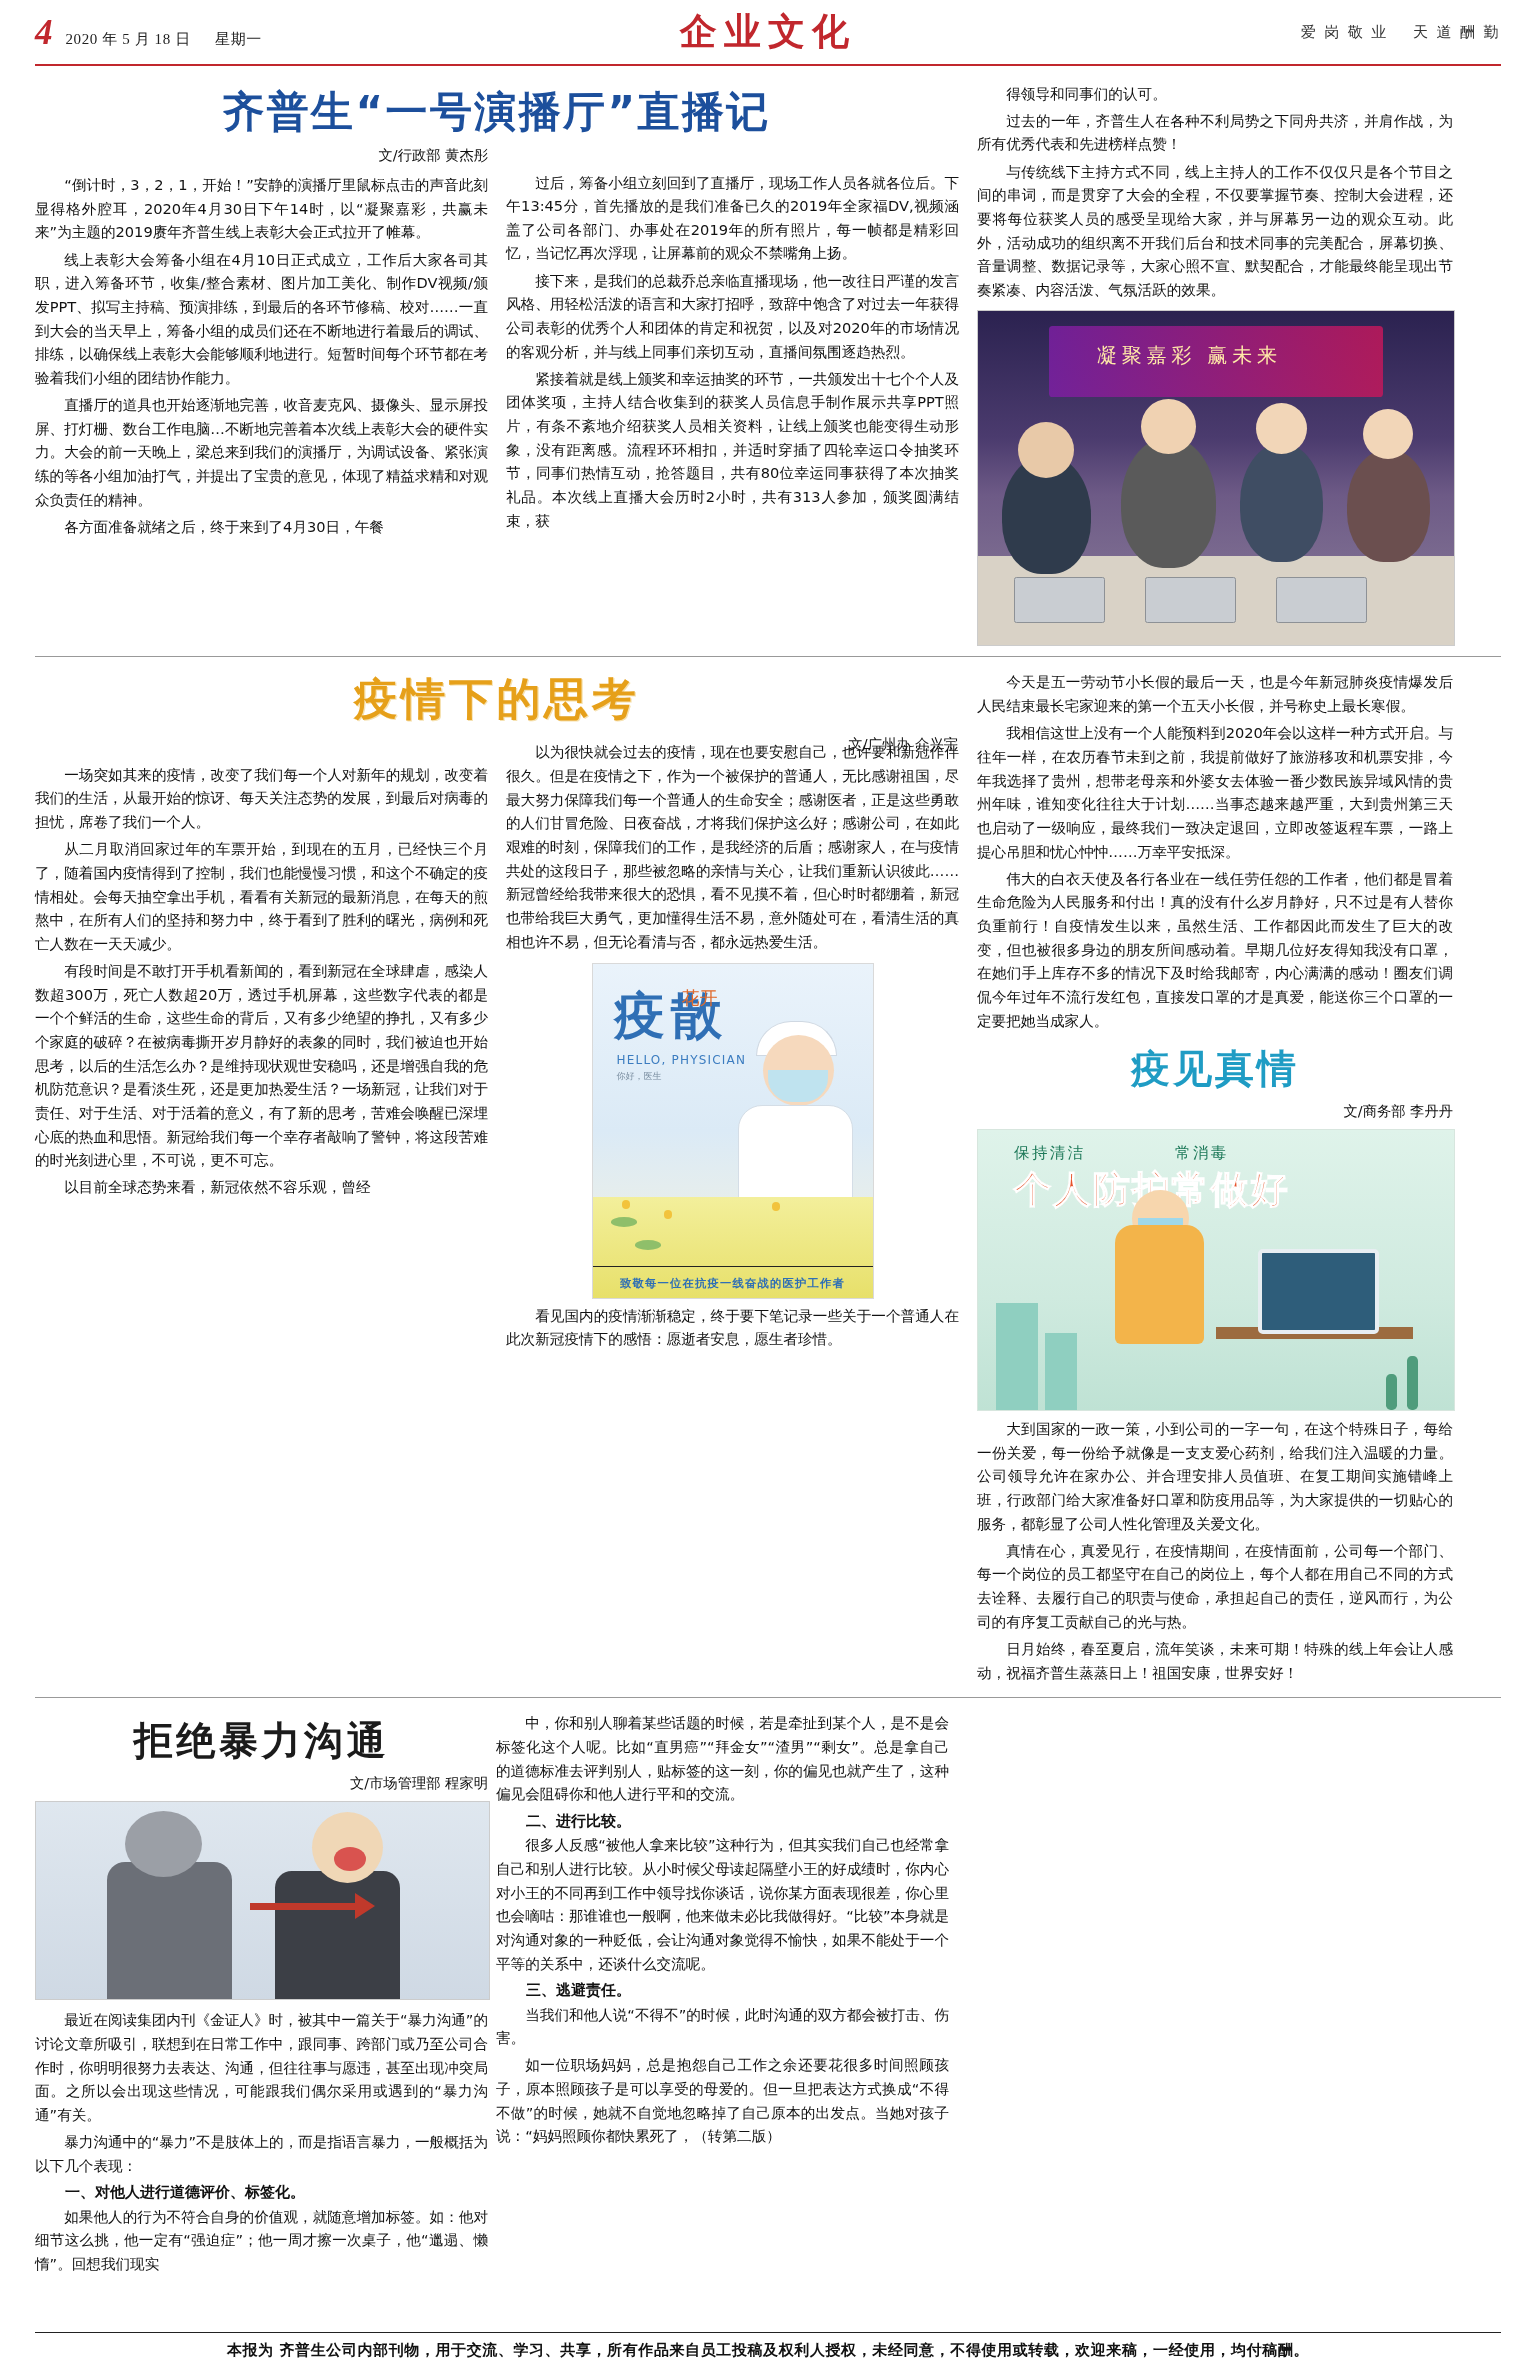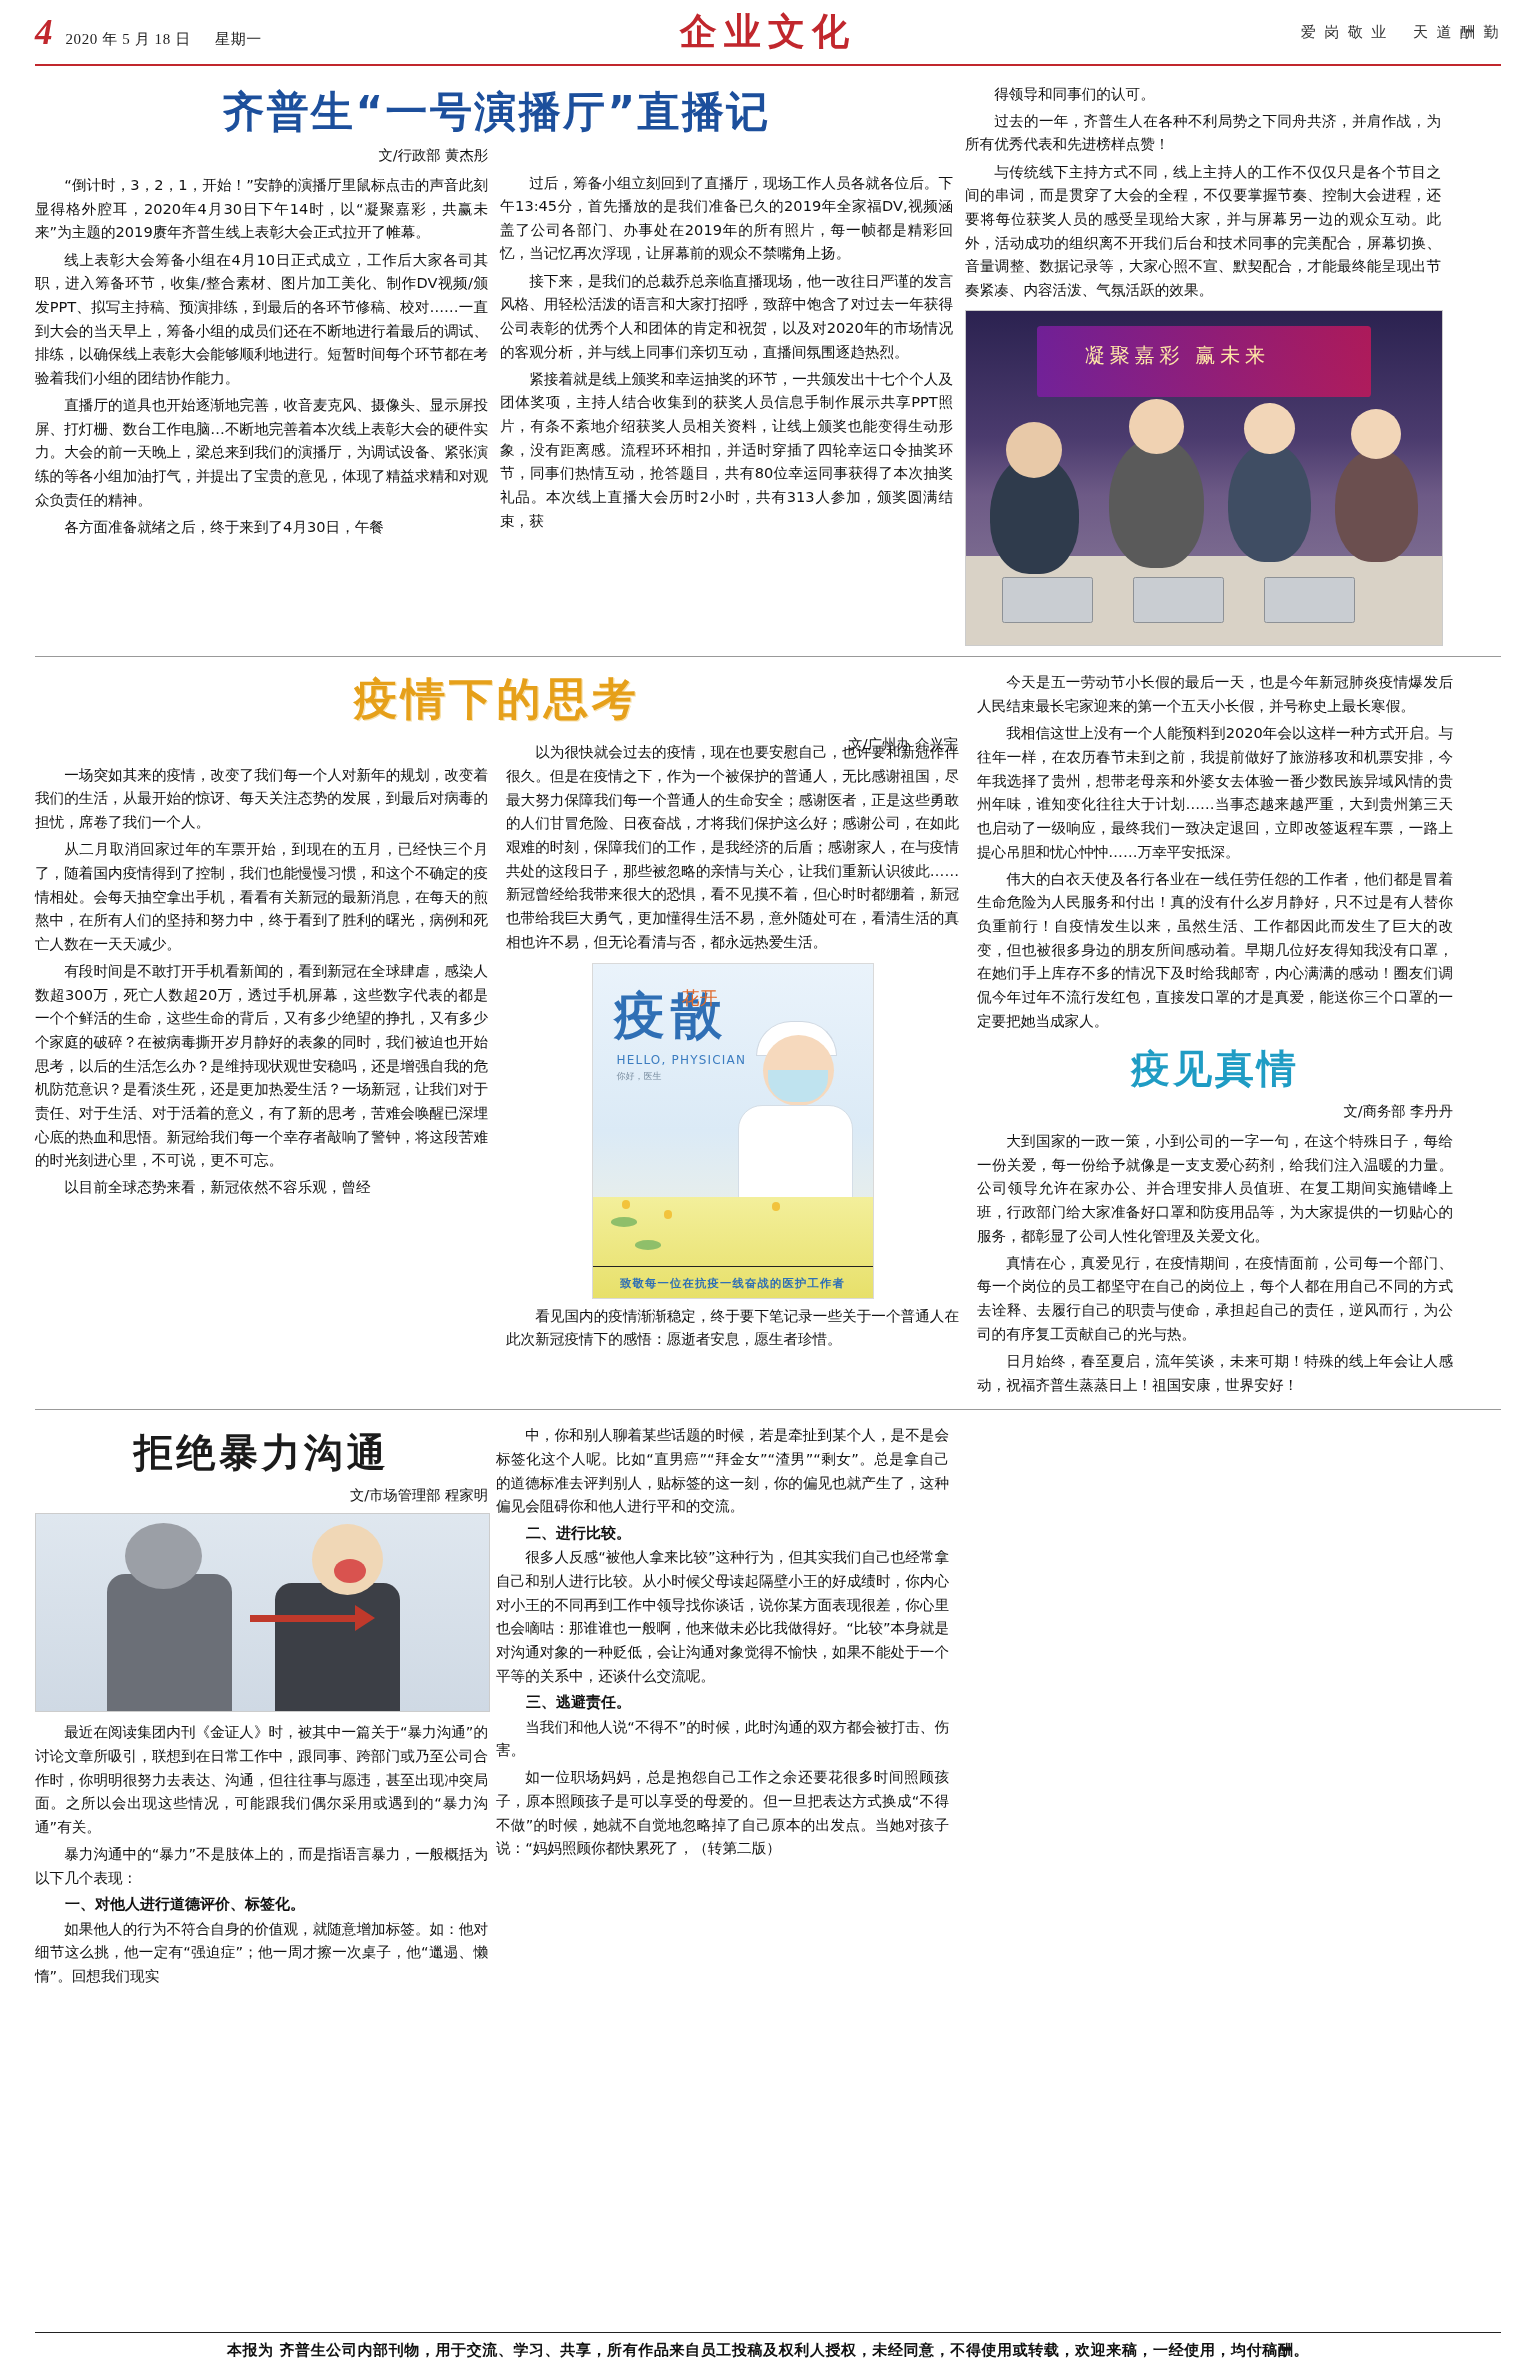--- a/index.html
+++ b/index.html
@@ -76,21 +76,21 @@
   .byline{
     text-align:right;
     font-size:14.3px;
     margin:6px 0 8.3px 0;
     font-family:"DejaVu Sans","Liberation Sans",sans-serif;
   }
 
   
   .sec1{
     display:flex;
-    gap:12px;
+    gap:18px;
     padding-top:15.5px;
     border-bottom:1.8px solid #999;
     padding-bottom:10.7px;
   }
   .sec1 .c1{width:453px;}
   .sec1 .c2{width:453px;}
   .sec1 .c3{width:476px;}
   .title1{
     font-size:42px;
     font-weight:bold;
@@ -343,20 +343,34 @@
       </div>
     </div>
     <div class="c3">
       <div class="col-text">
         <p>今天是五一劳动节小长假的最后一天，也是今年新冠肺炎疫情爆发后人民结束最长宅家迎来的第一个五天小长假，并号称史上最长寒假。</p>
         <p>我相信这世上没有一个人能预料到2020年会以这样一种方式开启。与往年一样，在农历春节未到之前，我提前做好了旅游移攻和机票安排，今年我选择了贵州，想带老母亲和外婆女去体验一番少数民族异域风情的贵州年味，谁知变化往往大于计划……当事态越来越严重，大到贵州第三天也启动了一级响应，最终我们一致决定退回，立即改签返程车票，一路上提心吊胆和忧心忡忡……万幸平安抵深。</p>
         <p>伟大的白衣天使及各行各业在一线任劳任怨的工作者，他们都是冒着生命危险为人民服务和付出！真的没有什么岁月静好，只不过是有人替你负重前行！自疫情发生以来，虽然生活、工作都因此而发生了巨大的改变，但也被很多身边的朋友所间感动着。早期几位好友得知我没有口罩，在她们手上库存不多的情况下及时给我邮寄，内心满满的感动！圈友们调侃今年过年不流行发红包，直接发口罩的才是真爱，能送你三个口罩的一定要把她当成家人。</p>
       </div>
       <div class="title2b">疫见真情</div>
       <div class="byline">文/商务部  李丹丹</div>
+      <div class="poster2">
+        <div class="head1">保持清洁</div>
+        <div class="head2">常消毒</div>
+        <div class="bigtitle">个人防护常做好</div>
+        <div class="bld" style="left:18px;width:42px;height:107px;"></div>
+        <div class="bld" style="left:67px;width:32px;height:77px;"></div>
+        <div class="manhead"></div>
+        <div class="mask2"></div>
+        <div class="man"></div>
+        <div class="desk"></div>
+        <div class="monitor"></div>
+        <div class="plant" style="right:36px;bottom:0;"></div>
+        <div class="plant" style="right:57px;bottom:0;height:36px;"></div>
+      </div>
       <div class="col-text">
         <p>大到国家的一政一策，小到公司的一字一句，在这个特殊日子，每给一份关爱，每一份给予就像是一支支爱心药剂，给我们注入温暖的力量。公司领导允许在家办公、并合理安排人员值班、在复工期间实施错峰上班，行政部门给大家准备好口罩和防疫用品等，为大家提供的一切贴心的服务，都彰显了公司人性化管理及关爱文化。</p>
         <p>真情在心，真爱见行，在疫情期间，在疫情面前，公司每一个部门、每一个岗位的员工都坚守在自己的岗位上，每个人都在用自己不同的方式去诠释、去履行自己的职责与使命，承担起自己的责任，逆风而行，为公司的有序复工贡献自己的光与热。</p>
         <p>日月始终，春至夏启，流年笑谈，未来可期！特殊的线上年会让人感动，祝福齐普生蒸蒸日上！祖国安康，世界安好！</p>
       </div>
     </div>
   </div>
 
   <div class="sec3">
     <div class="c1">

